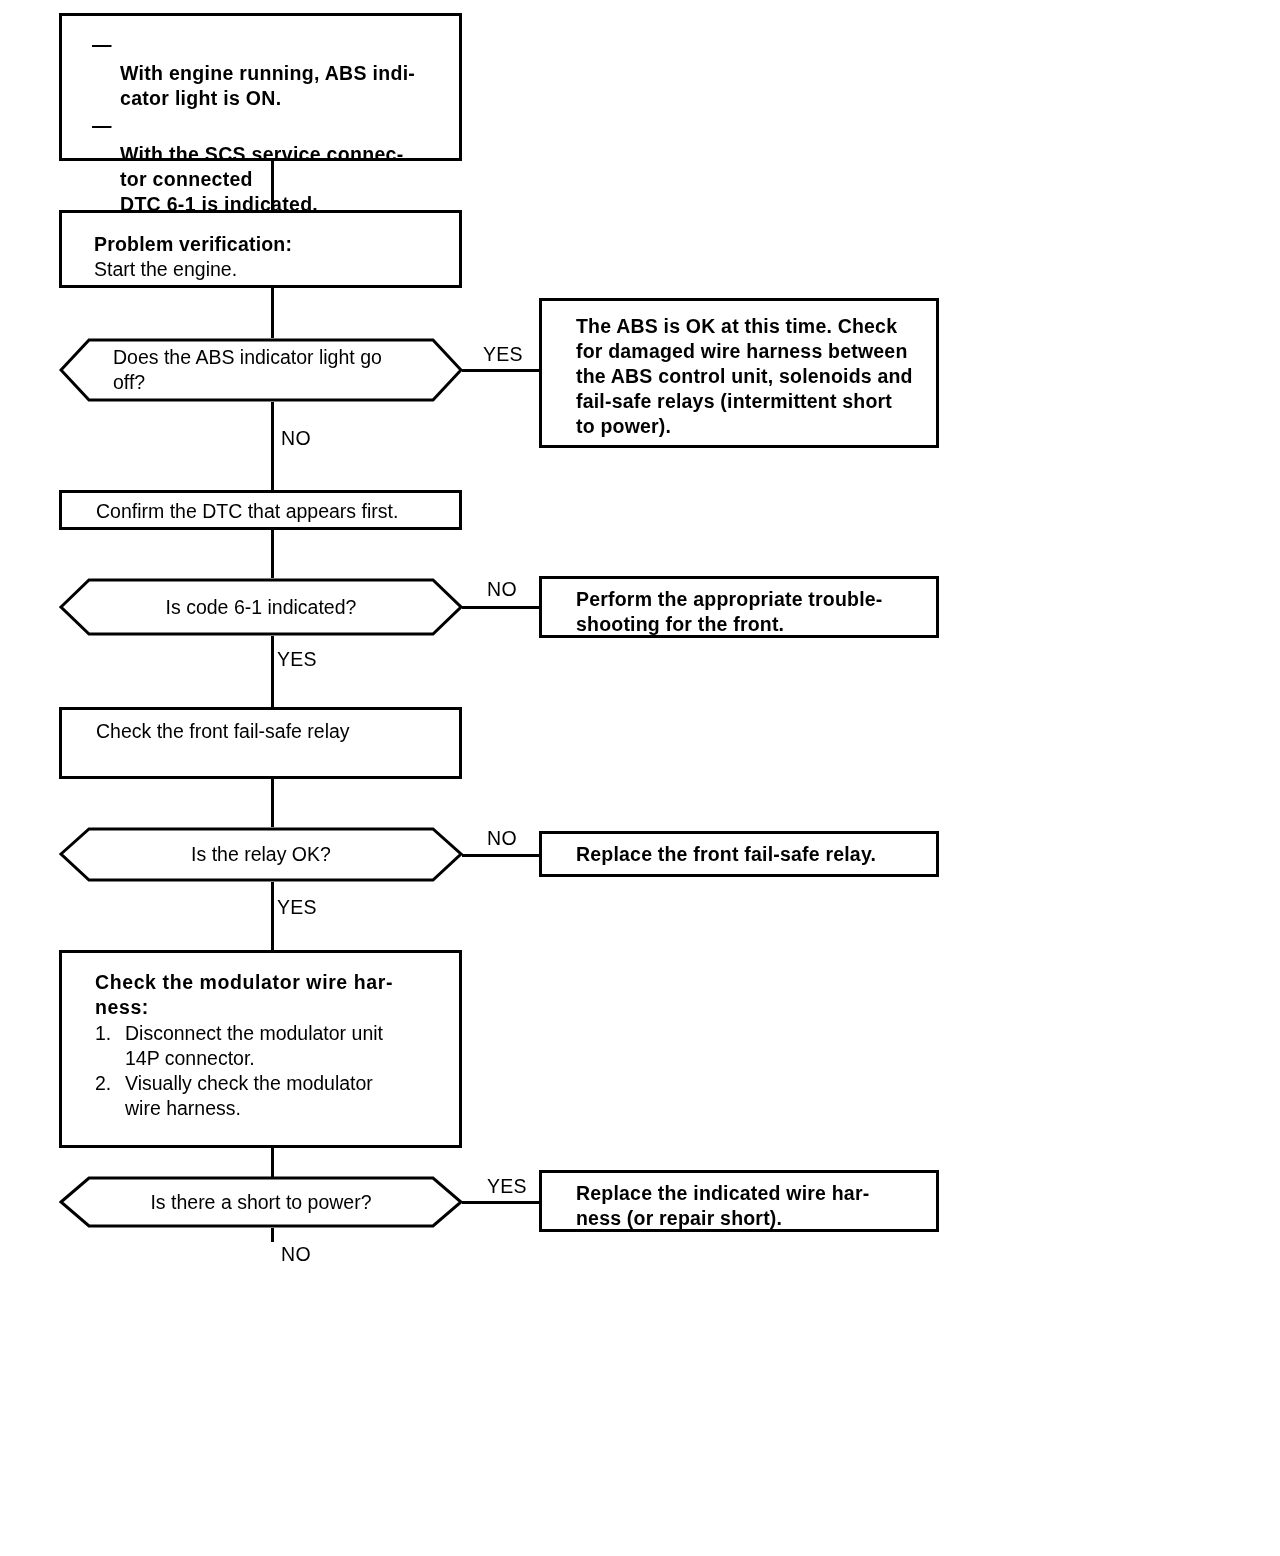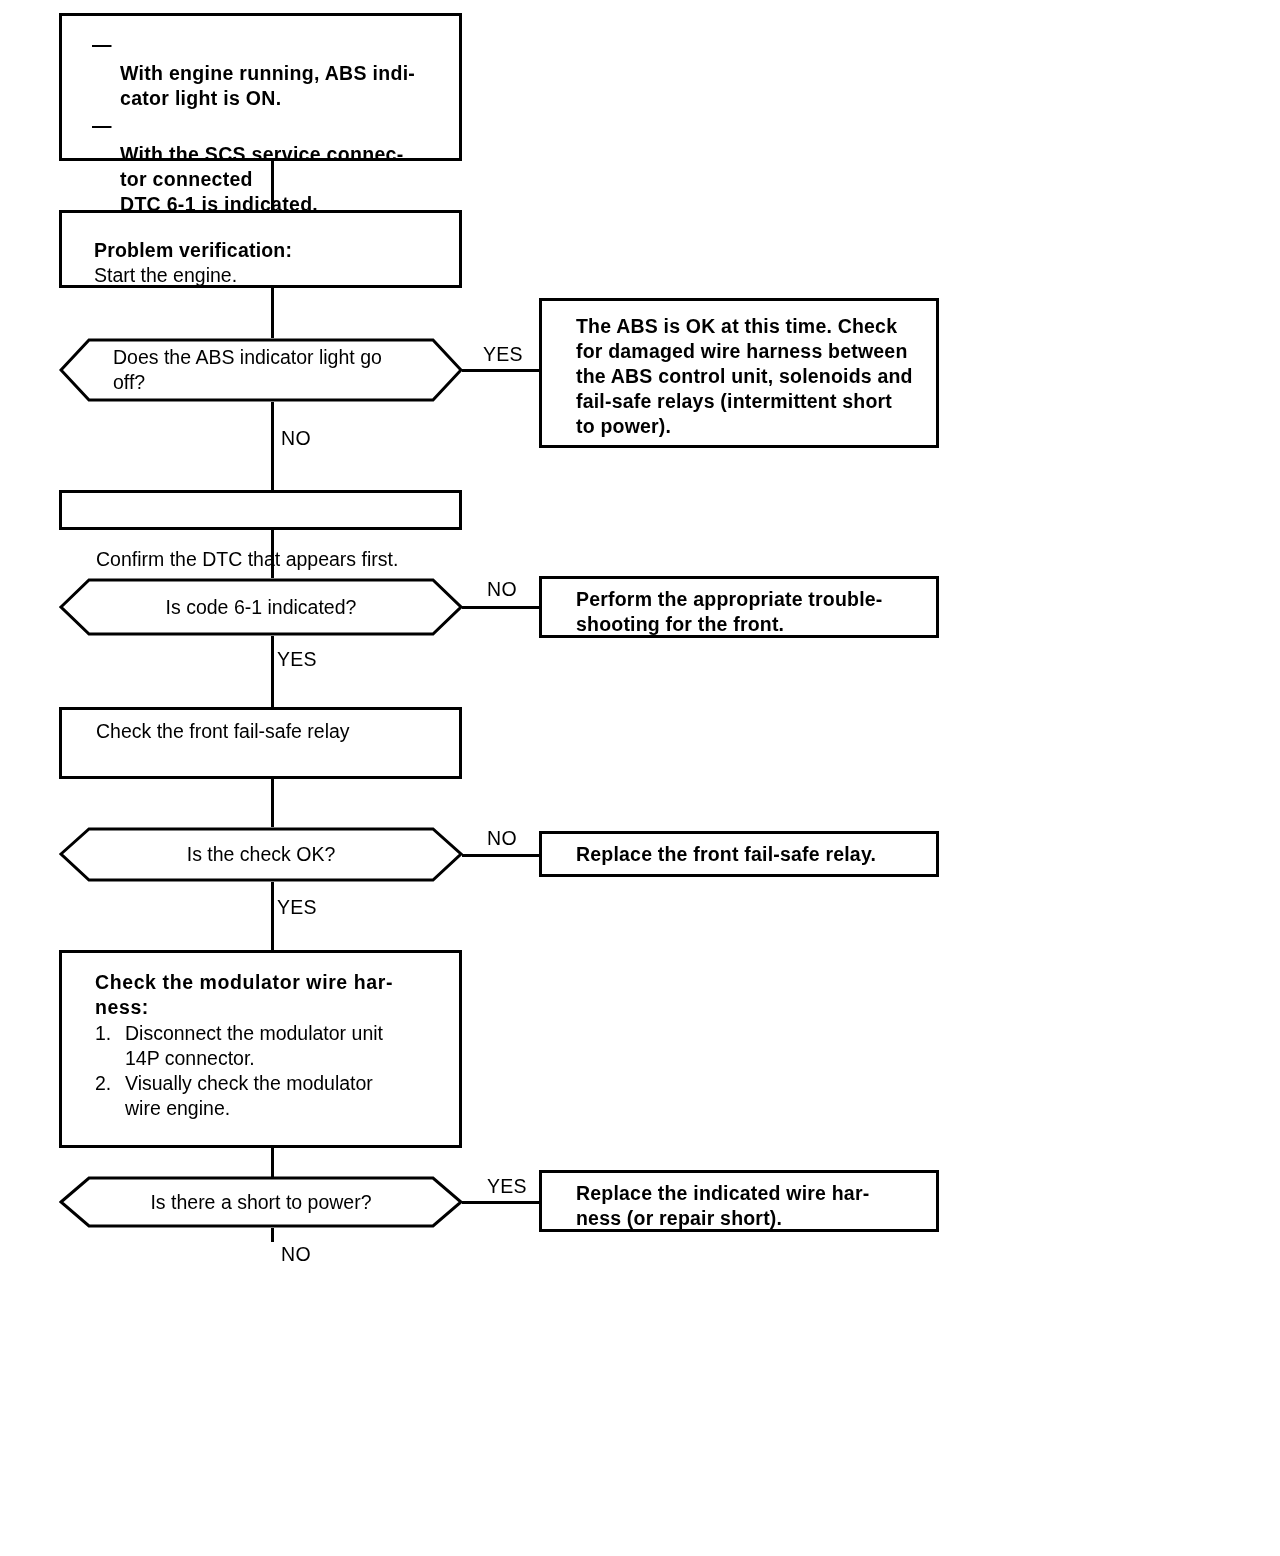--- a/index.html
+++ b/index.html
@@ -179,21 +179,21 @@
           <span class="dash-mark">—</span>
           <span class="dash-body">With the SCS service connec-
 tor connected
 DTC 6-1 is indicated.</span>
         </div>
       </div>
     </div>
   </div>
 
   <div class="box" style="left:59px; top:210px; width:403px; height:78px;">
-    <div class="inner" style="padding:25px 14px 8px 32px;">
+    <div class="inner" style="padding:19px 14px 8px 32px;">
       <div class="txt bold">Problem verification:</div>
       <div class="txt">Start the engine.</div>
     </div>
   </div>
 
   <div class="hex" style="left:59px; top:338px; width:404px; height:64px;">
     <svg width="404" height="64" viewBox="0 0 404 64">
       <polygon points="2,32 30,2 374,2 402,32 374,62 30,62" fill="#ffffff" stroke="#000000" stroke-width="3"></polygon>
     </svg>
     <div class="hex-label left-ish">Does the ABS indicator light go
@@ -207,21 +207,21 @@
     <div class="inner" style="padding:13px 14px 8px 34px;">
       <div class="txt bold">The ABS is OK at this time. Check
 for damaged wire harness between
 the ABS control unit, solenoids and
 fail-safe relays (intermittent short
 to power).</div>
     </div>
   </div>
 
   <div class="box" style="left:59px; top:490px; width:403px; height:40px;">
-    <div class="inner" style="padding:6px 14px 6px 34px;margin-top:48px;">
+    <div class="inner" style="padding:6px 14px 6px 34px;">
       <div class="txt">Confirm the DTC that appears first.</div>
     </div>
   </div>
 
   <div class="hex" style="left:59px; top:578px; width:404px; height:58px;">
     <svg width="404" height="58" viewBox="0 0 404 58">
       <polygon points="2,29 30,2 374,2 402,29 374,56 30,56" fill="#ffffff" stroke="#000000" stroke-width="3"></polygon>
     </svg>
     <div class="hex-label">Is code 6-1 indicated?</div>
   </div>
@@ -239,21 +239,21 @@
   <div class="box" style="left:59px; top:707px; width:403px; height:72px;">
     <div class="inner" style="padding:9px 2px 6px 34px;">
       <div class="txt">Check the front fail-safe relay</div>
     </div>
   </div>
 
   <div class="hex" style="left:59px; top:827px; width:404px; height:55px;">
     <svg width="404" height="55" viewBox="0 0 404 55">
       <polygon points="2,27 30,2 374,2 402,27 374,53 30,53" fill="#ffffff" stroke="#000000" stroke-width="3"></polygon>
     </svg>
-    <div class="hex-label">Is the check OK?</div>
+    <div class="hex-label">Is the relay OK?</div>
   </div>
 
   <div class="blabel" style="left:487px; top:827px;">NO</div>
   <div class="blabel" style="left:277px; top:896px;">YES</div>
 
   <div class="box" style="left:539px; top:831px; width:400px; height:46px;">
     <div class="inner" style="padding:8px 14px 6px 34px;">
       <div class="txt bold">Replace the front fail-safe relay.</div>
     </div>
   </div>
@@ -263,21 +263,21 @@
       <div class="txt bold-tight">Check the modulator wire har-
 ness:</div>
       <div class="num-row" style="margin-top:1px;">
         <span class="num-mark">1.</span>
         <span class="num-body">Disconnect the modulator unit
 14P connector.</span>
       </div>
       <div class="num-row">
         <span class="num-mark">2.</span>
         <span class="num-body">Visually check the modulator
-wire engine.</span>
+wire harness.</span>
       </div>
     </div>
   </div>
 
   <div class="hex" style="left:59px; top:1176px; width:404px; height:52px;">
     <svg width="404" height="52" viewBox="0 0 404 52">
       <polygon points="2,26 30,2 374,2 402,26 374,50 30,50" fill="#ffffff" stroke="#000000" stroke-width="3"></polygon>
     </svg>
     <div class="hex-label">Is there a short to power?</div>
   </div>

